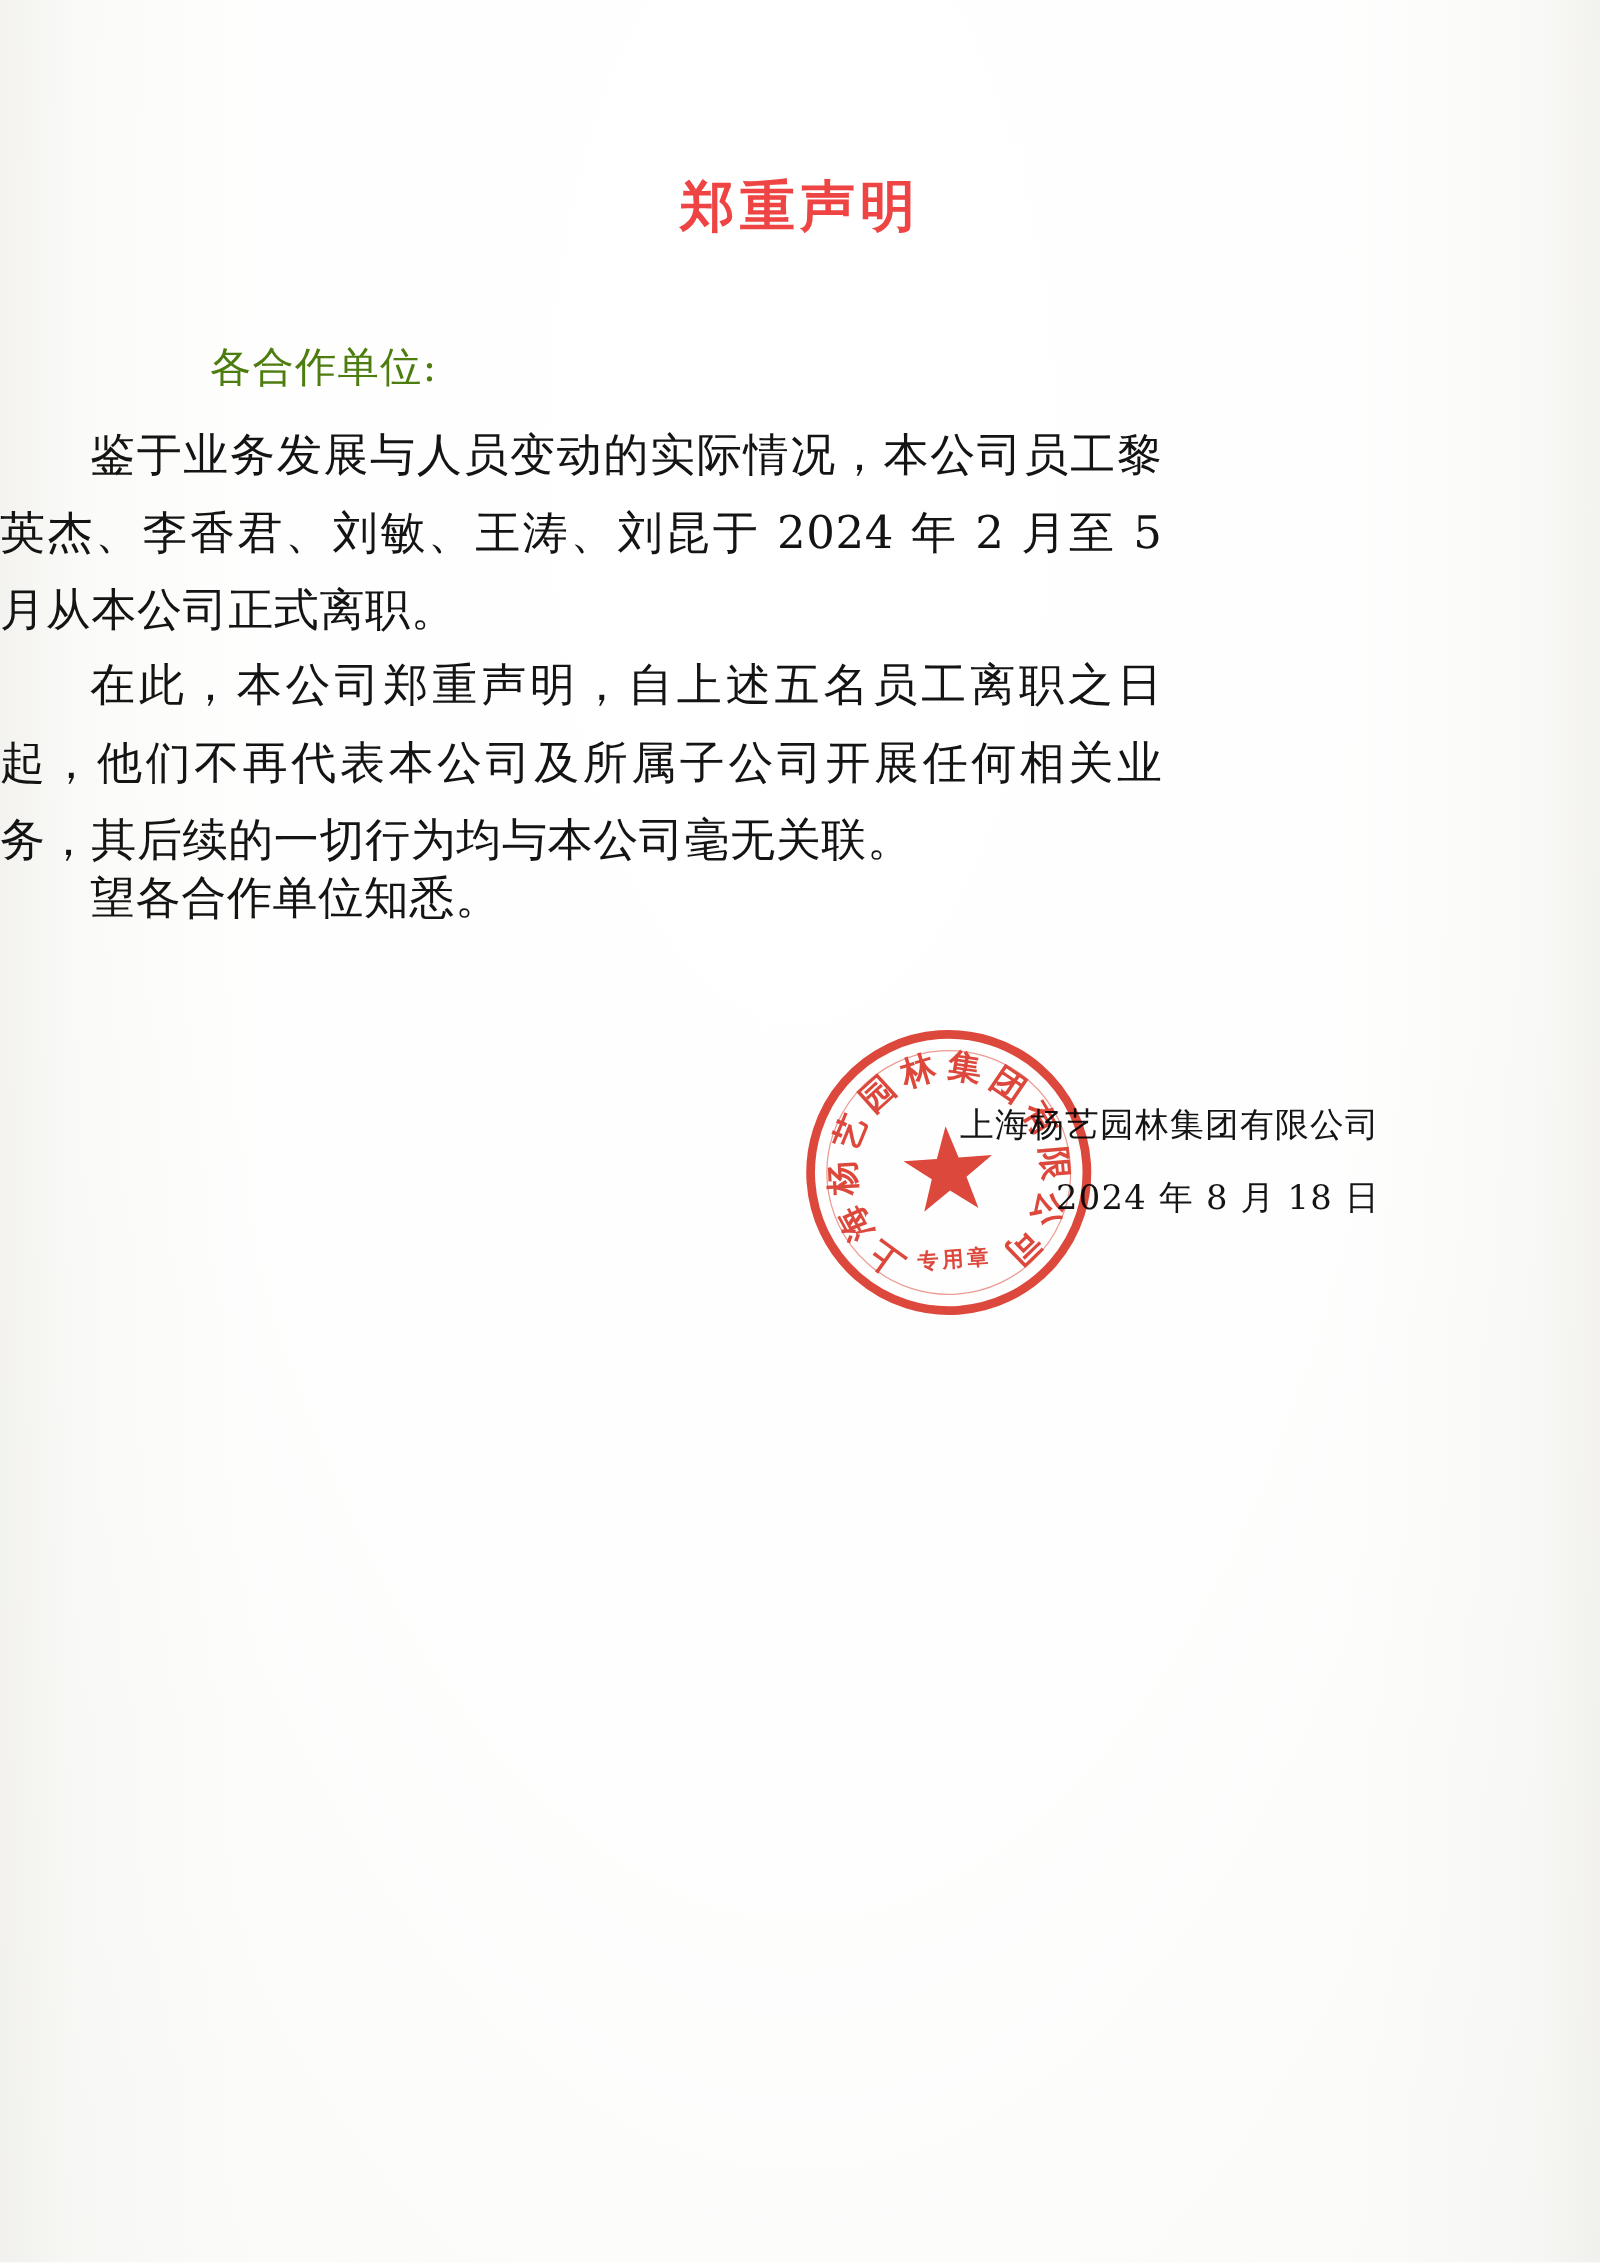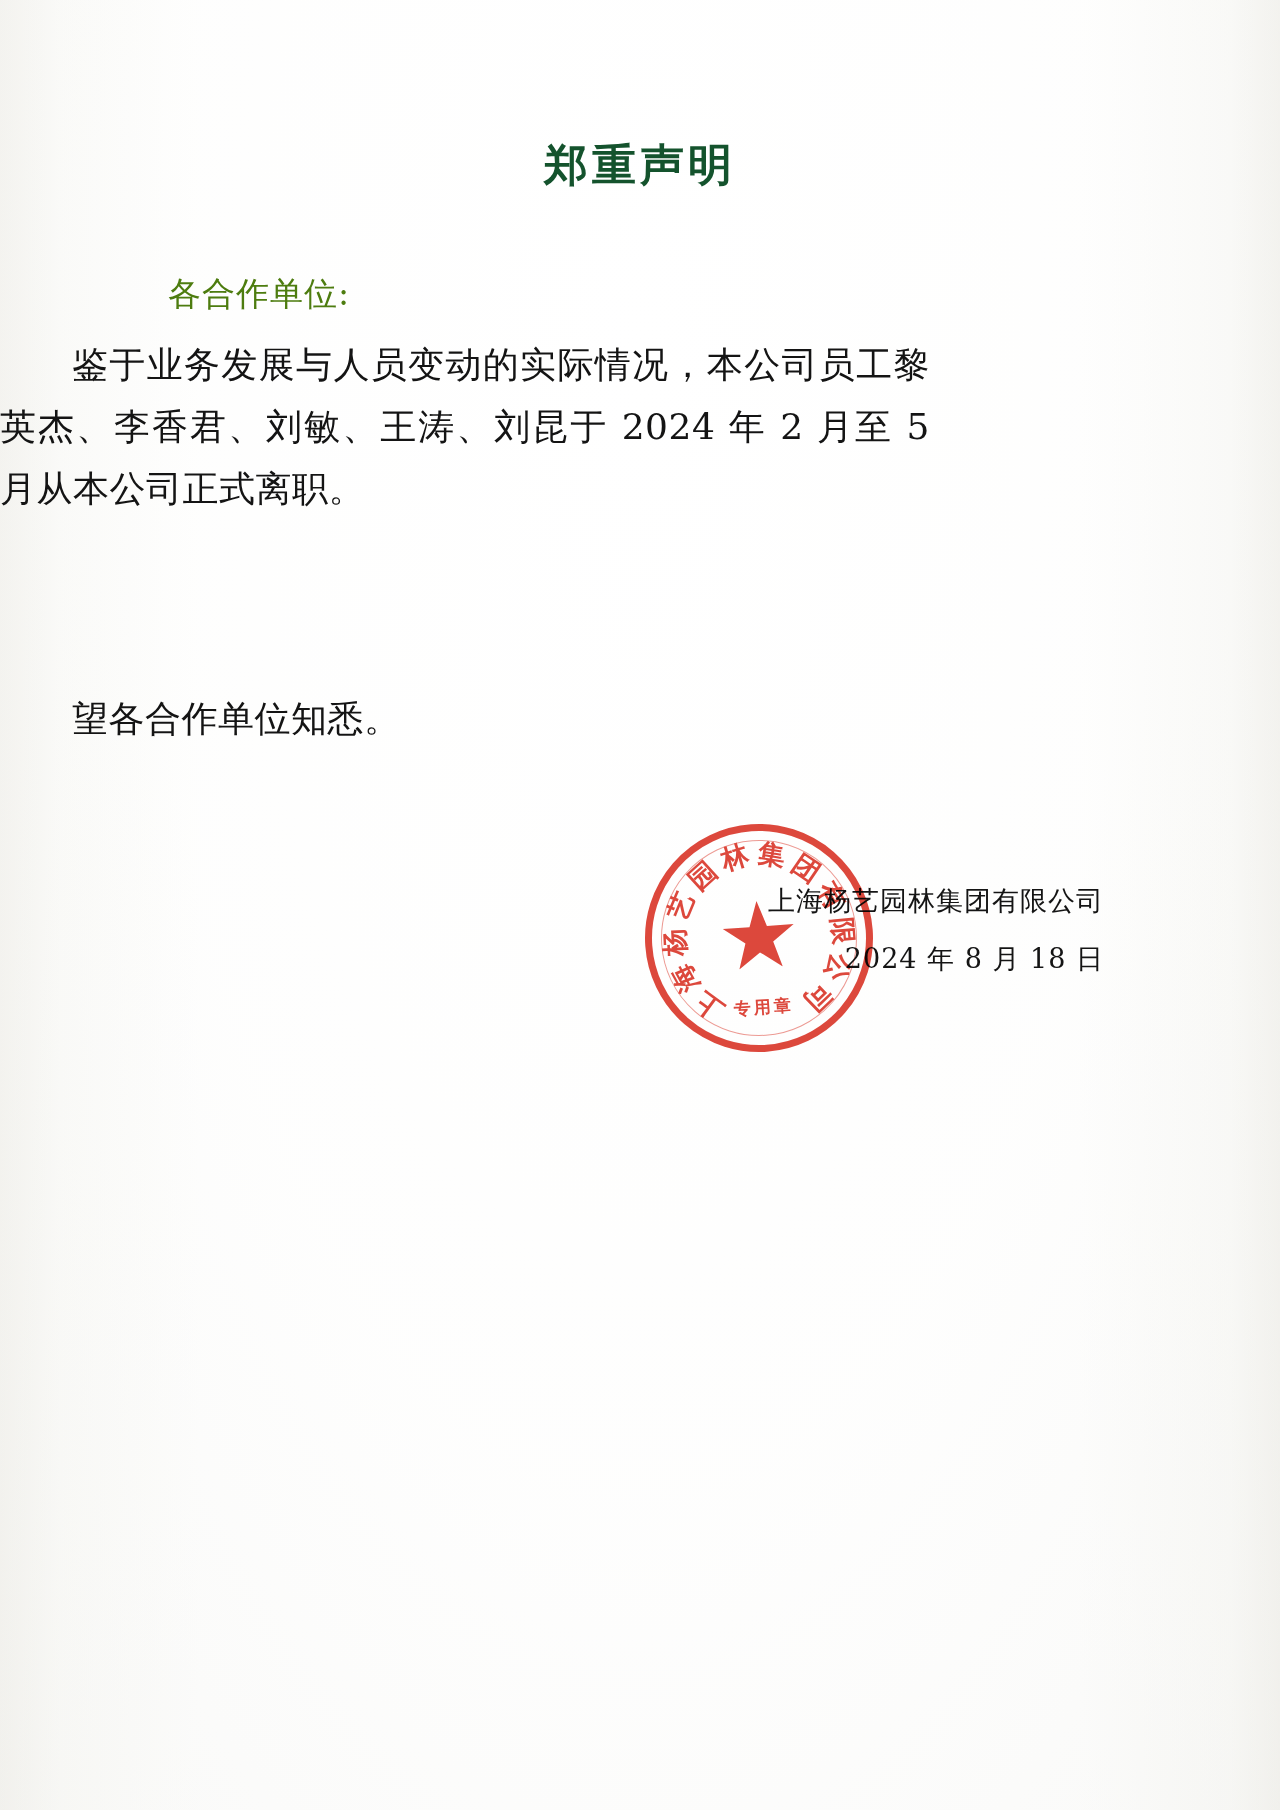--- a/index.html
+++ b/index.html
@@ -41,21 +41,21 @@
 
   .doc-title {
     position: absolute;
     top: 136px;
     left: 0;
     width: 1280px;
     text-align: center;
     font-size: 44px;
     font-weight: 700;
     letter-spacing: 4px;
-    color: #14532d;
+    color: #ef4444;
     font-family: "DejaVu Serif", "Liberation Serif", serif;
   }
 
   .salutation {
     position: absolute;
     top: 272px;
     left: 168px;
     font-size: 33px;
     color: #4d7c0f;
     letter-spacing: 1px;
@@ -162,20 +162,21 @@
 
 <div class="page"></div>
 
 <div class="doc">
 
   <div class="doc-title">郑重声明</div>
 
   <div class="salutation">各合作单位:</div>
 
   <div class="body-block para para-1">鉴于业务发展与人员变动的实际情况，本公司员工黎英杰、李香君、刘敏、王涛、刘昆于 2024 年 2 月至 5 月从本公司正式离职。</div>
+  <div class="body-block para para-2">在此，本公司郑重声明，自上述五名员工离职之日起，他们不再代表本公司及所属子公司开展任何相关业务，其后续的一切行为均与本公司毫无关联。</div>
   <div class="body-block para para-3">望各合作单位知悉。</div>
 
   <div class="signature">
     <div class="sig-line">上海杨艺园林集团有限公司</div>
     <div class="sig-line">2024 年 8 月 18 日</div>
   </div>
 
   <div class="seal">
     <div class="seal-inner-ring"></div>
     <div class="seal-star"></div>

